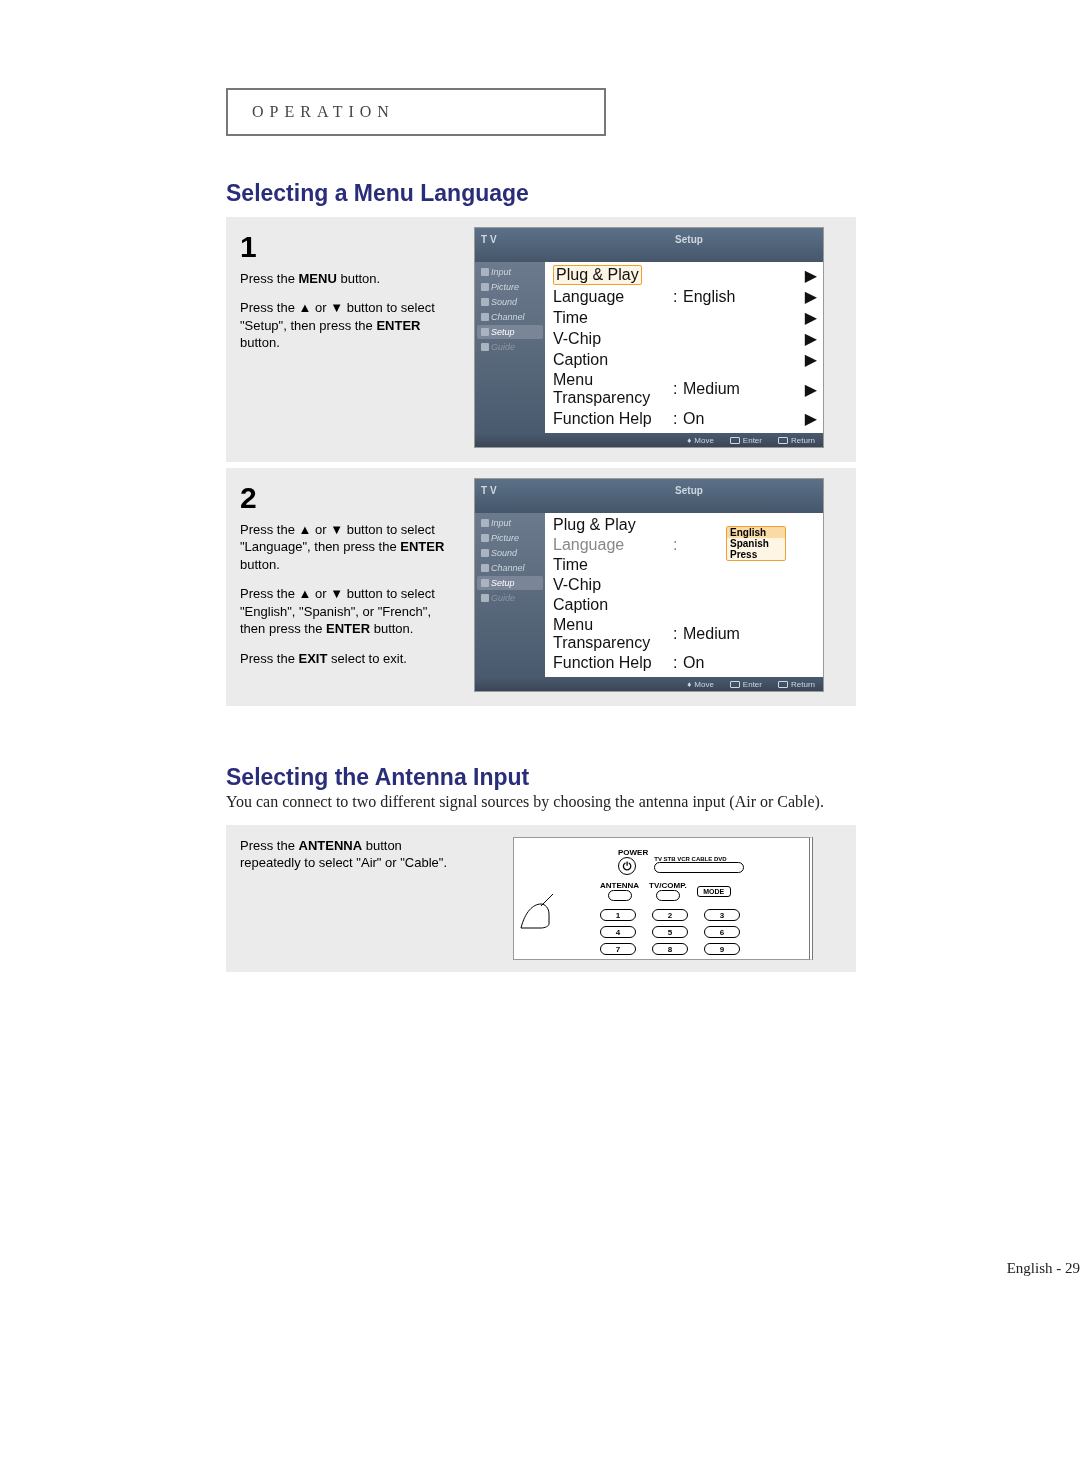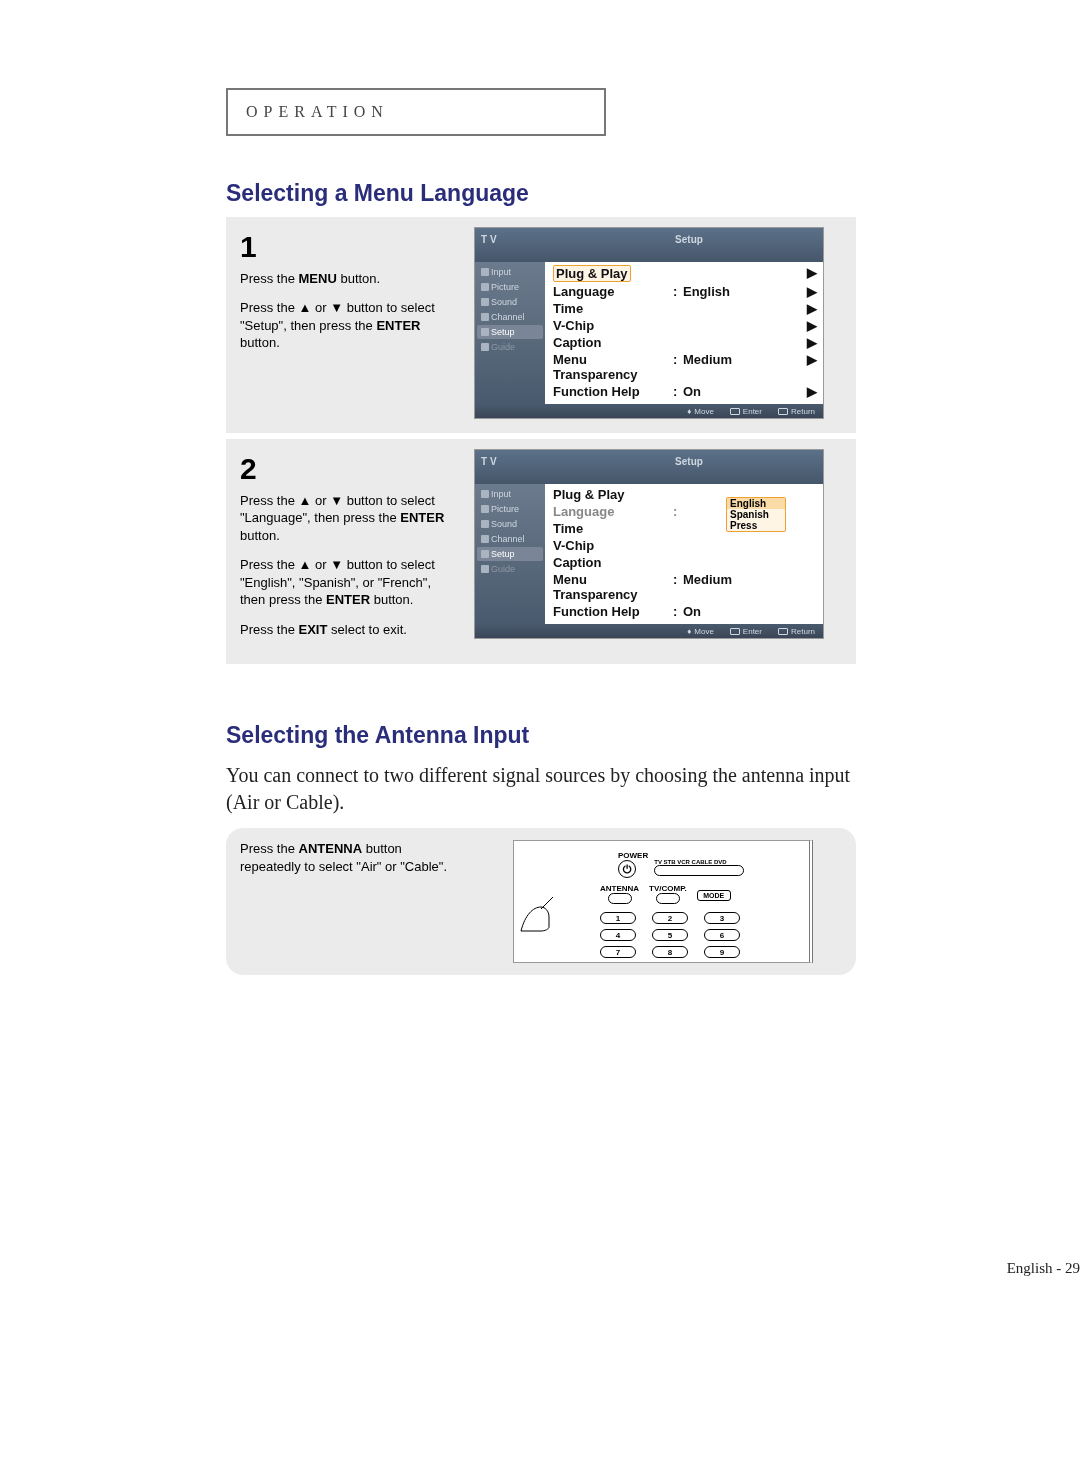--- a/index.html
+++ b/index.html
@@ -17,21 +17,21 @@
     top: 88px;
     width: 870px;
   }
   .header-box {
     border: 2px solid #777;
     width: 380px;
     height: 48px;
     margin-left: 130px;
     display: flex;
     align-items: center;
-    padding-left: 18px;
+    padding-left: 24px;
     font-family: Georgia, 'Times New Roman', serif;
     letter-spacing: 6px;
     font-size: 16px;
     font-variant: small-caps;
     color: #444;
   }
   .section-title {
     font-family: Arial, Helvetica, sans-serif;
     font-weight: bold;
     font-size: 23px;
@@ -88,39 +88,40 @@
   }
   .osd-tab {
     color: #cfd7e0;
     font-size: 9px;
     padding: 2px 3px 2px 4px;
     margin: 1px 2px;
     border-radius: 2px;
     display: flex;
     align-items: center;
     gap: 2px;
+    font-style: italic;
   }
   .osd-tab.active {
     background: #7a8698;
     color: #fff;
   }
   .osd-tab.dim { color: #8d97a5; }
   .osd-tab .ticon { width: 8px; height: 8px; background: #aab3c0; border-radius: 1px; display:inline-block;}
   .osd-content {
     flex: 1;
     background: #fff;
     padding: 2px 6px 4px 8px;
     position: relative;
   }
   .osd-row {
     display: flex;
-    align-items: flex-start;
+    align-items: center;
     color: #111;
-    font-weight: bold;
-    font-size: 13px;
+    font-weight: normal;
+    font-size: 16px;
     padding: 1px 0;
   }
   .osd-row .label { width: 120px; }
   .osd-row .colon { width: 10px; }
   .osd-row .val { flex:1; }
   .osd-row.hl .label-wrap {
     border: 1px solid #f0a030;
     background: #fef5e5;
     border-radius: 2px;
     padding: 0 2px;
@@ -153,38 +154,37 @@
     gap: 16px;
     color: #cfd7e0;
     font-size: 8px;
     padding-right: 8px;
   }
   .osd-footer span { display:flex; align-items:center; gap:3px; }
   .kb { display:inline-block; width:10px; height:7px; border:1px solid #cfd7e0; border-radius:1px;}
 
   .intro-text {
     margin-left: 130px;
-    margin-top: 13px;
+    margin-top: 0;
     width: 640px;
     font-family: Georgia, 'Times New Roman', serif;
-    font-size: 20px;
+    font-size: 16px;
     line-height: 1.35;
     color: #222;
   }
 
   
   .remote-panel {
     background: #ebebeb;
     margin-left: 130px;
     margin-top: 12px;
     width: 630px;
     padding: 12px 12px 12px 14px;
     display: flex;
     gap: 24px;
-    border-radius: 17px;
   }
   .remote-panel .left { width: 218px; font-size: 13px; line-height: 1.35; }
   .remote-panel .right { flex:1; display:flex; justify-content:center; }
   .remote-box {
     width: 300px;
     border: 1px solid #999;
     border-right: 4px double #777;
     background: #fff;
     padding: 10px 10px 4px 8px;
     position: relative;

